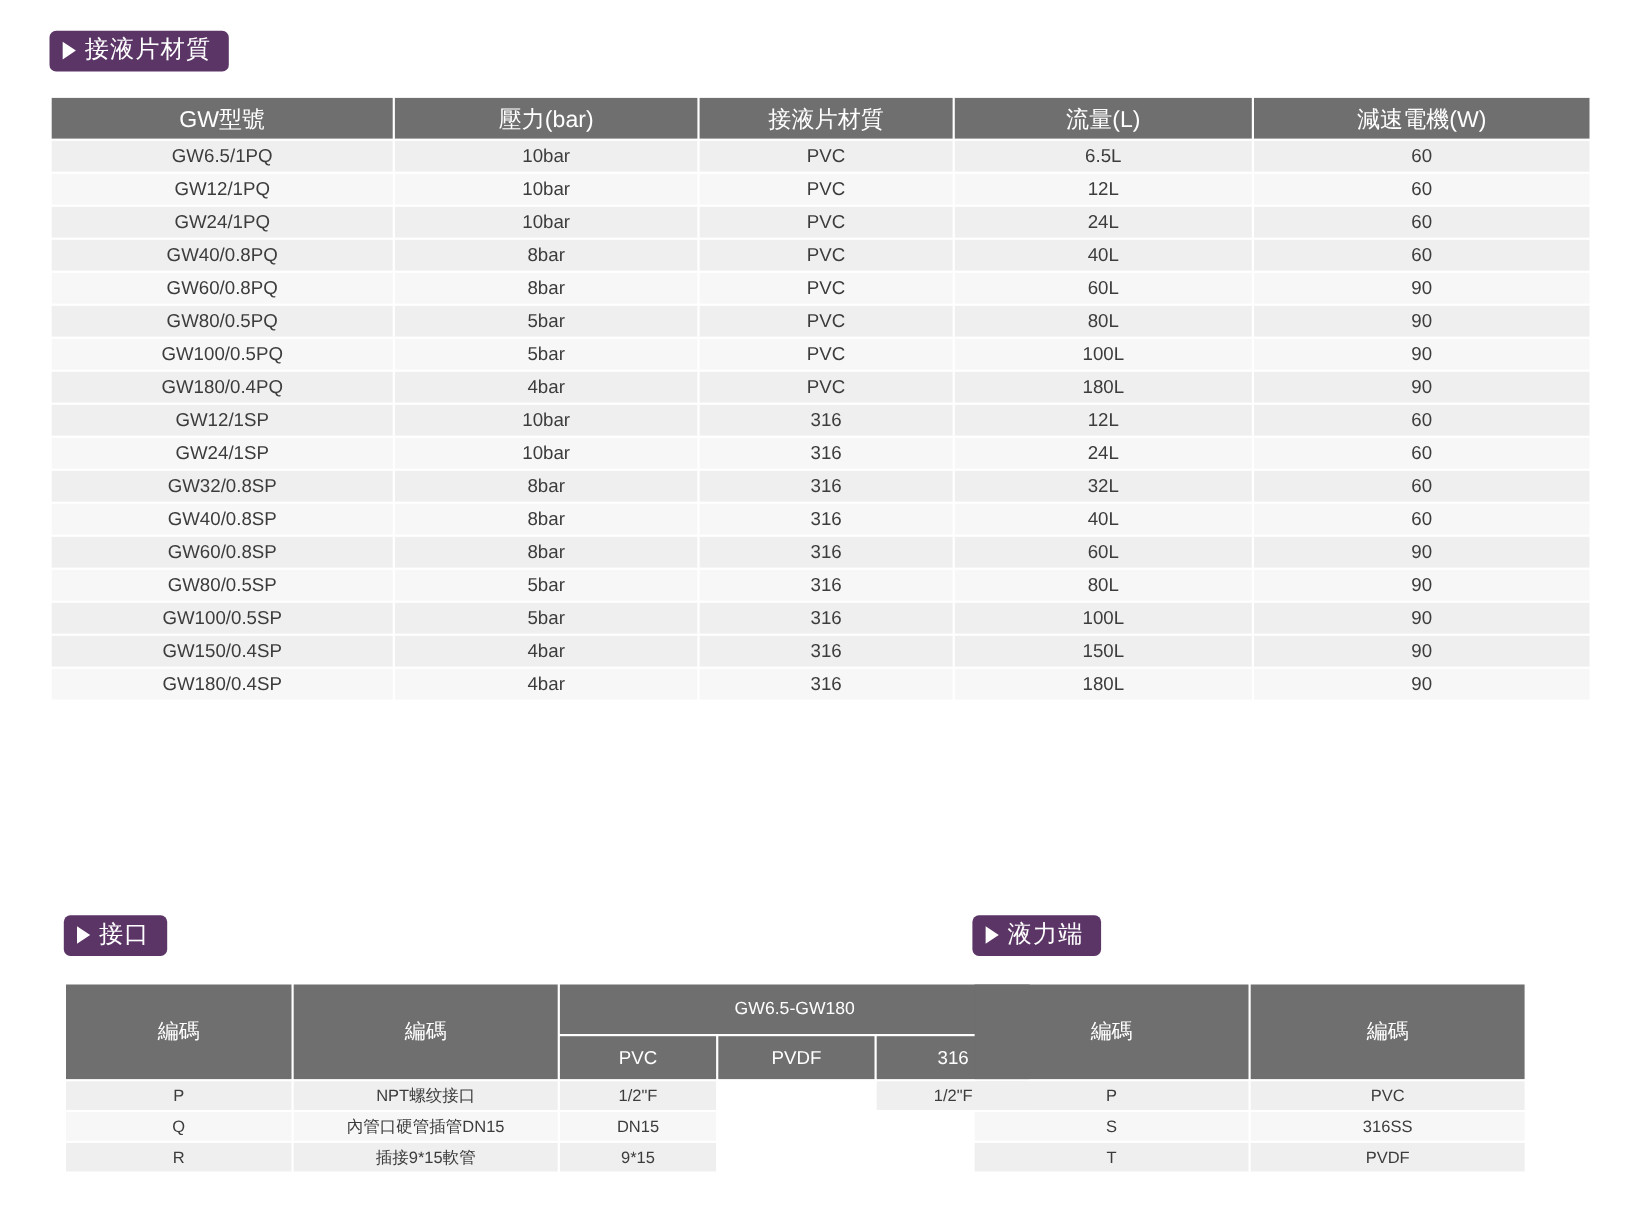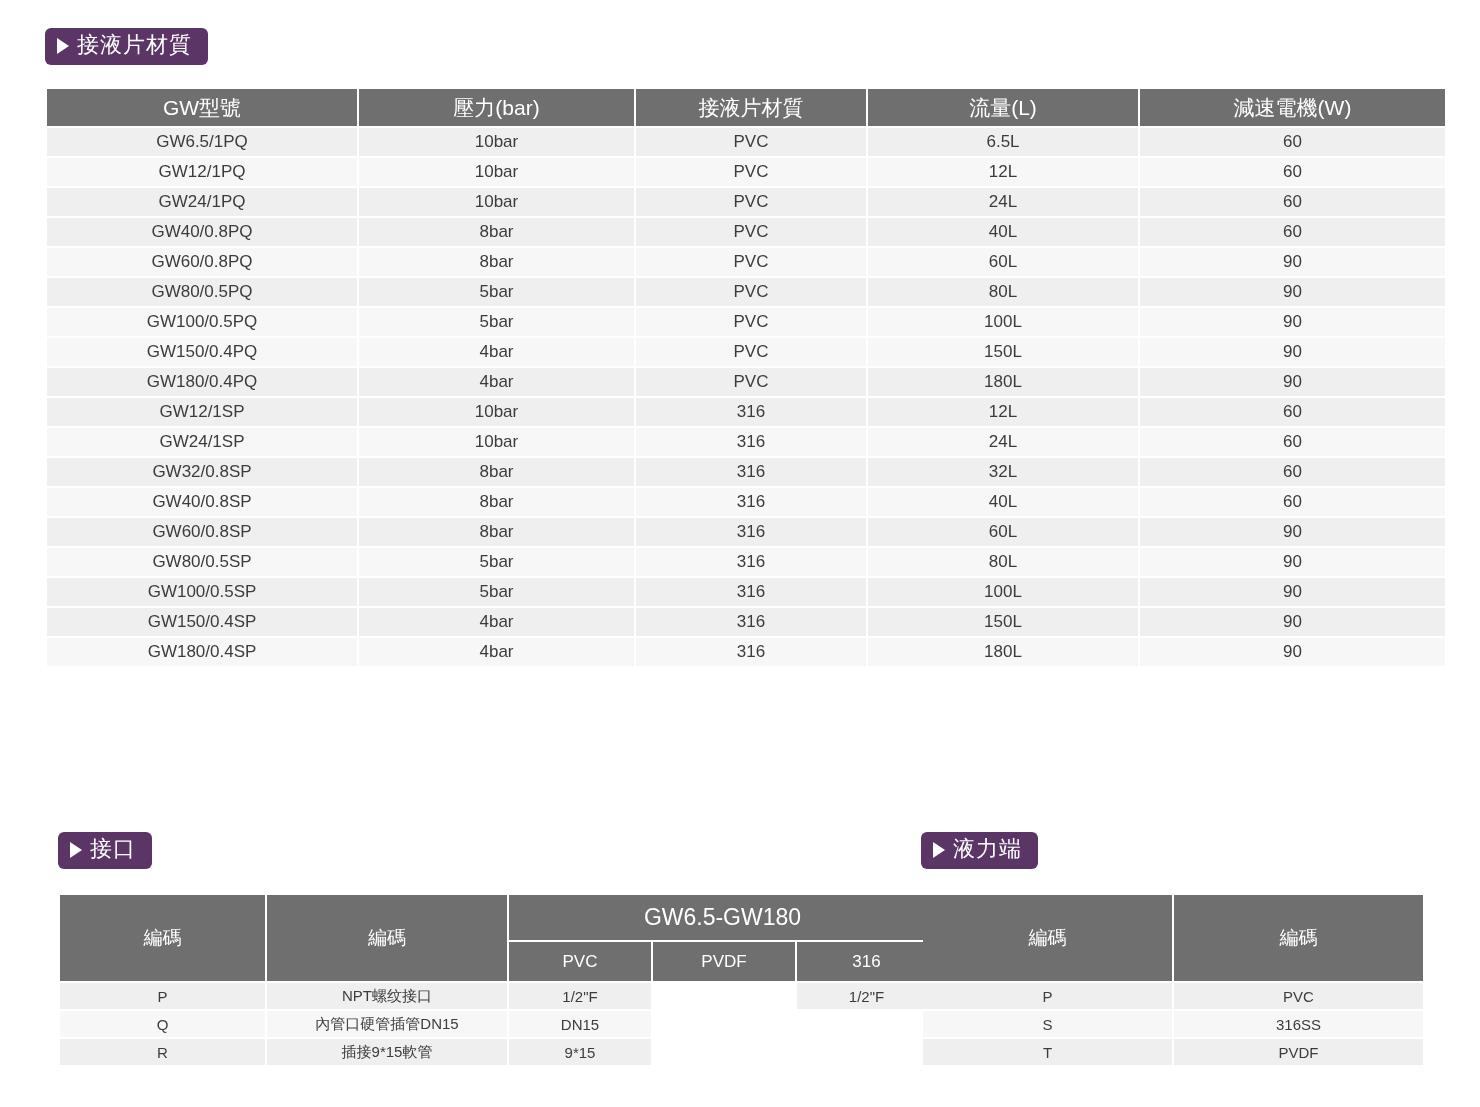--- a/index.html
+++ b/index.html
@@ -70,30 +70,30 @@
   #main-section { position: absolute; left: 45px; top: 28px; }
   #main-table { width: 1390px; margin-top: 22px; }
   #main-table col.c0 { width: 310px; }
   #main-table col.c1 { width: 275px; }
   #main-table col.c2 { width: 230px; }
   #main-table col.c3 { width: 270px; }
   #main-table col.c4 { width: 305px; }
 
   
   #port-section { position: absolute; left: 58px; top: 832px; }
-  #fluid-section { position: absolute; left: 921px; top: 832px; }
+  #fluid-section { position: absolute; left: 884px; top: 832px; }
   .bottom-wrap { margin-top: 24px; }
 
   #port-table { width: 872px; }
   #port-table col.p0 { width: 205px; }
   #port-table col.p1 { width: 240px; }
   #port-table col.p2 { width: 142px; }
   #port-table col.p3 { width: 142px; }
   #port-table col.p4 { width: 139px; }
-  #port-table th.group { height: 44px; font-size: 23px; }
+  #port-table th.group { height: 44px; font-size: 16px; }
   #port-table th.sub { height: 38px; font-size: 17px; }
   #port-table th.tall { height: 86px; font-size: 19px; }
   #port-table tbody td { height: 26px; font-size: 15px; }
   #port-table tbody td.blank { background: #ffffff; }
 
   #fluid-table { width: 498px; }
   #fluid-table col.f0 { width: 249px; }
   #fluid-table col.f1 { width: 249px; }
   #fluid-table th { height: 86px; font-size: 19px; }
   #fluid-table tbody td { height: 26px; font-size: 15px; }
@@ -167,27 +167,20 @@
           <td>80L</td>
           <td>90</td>
         </tr>
         <tr class="even">
           <td>GW100/0.5PQ</td>
           <td>5bar</td>
           <td>PVC</td>
           <td>100L</td>
           <td>90</td>
         </tr>
-        <tr class="even">
-          <td>GW150/0.4PQ</td>
-          <td>4bar</td>
-          <td>PVC</td>
-          <td>150L</td>
-          <td>90</td>
-        </tr>
         <tr class="odd">
           <td>GW180/0.4PQ</td>
           <td>4bar</td>
           <td>PVC</td>
           <td>180L</td>
           <td>90</td>
         </tr>
         <tr class="odd">
           <td>GW12/1SP</td>
           <td>10bar</td>

